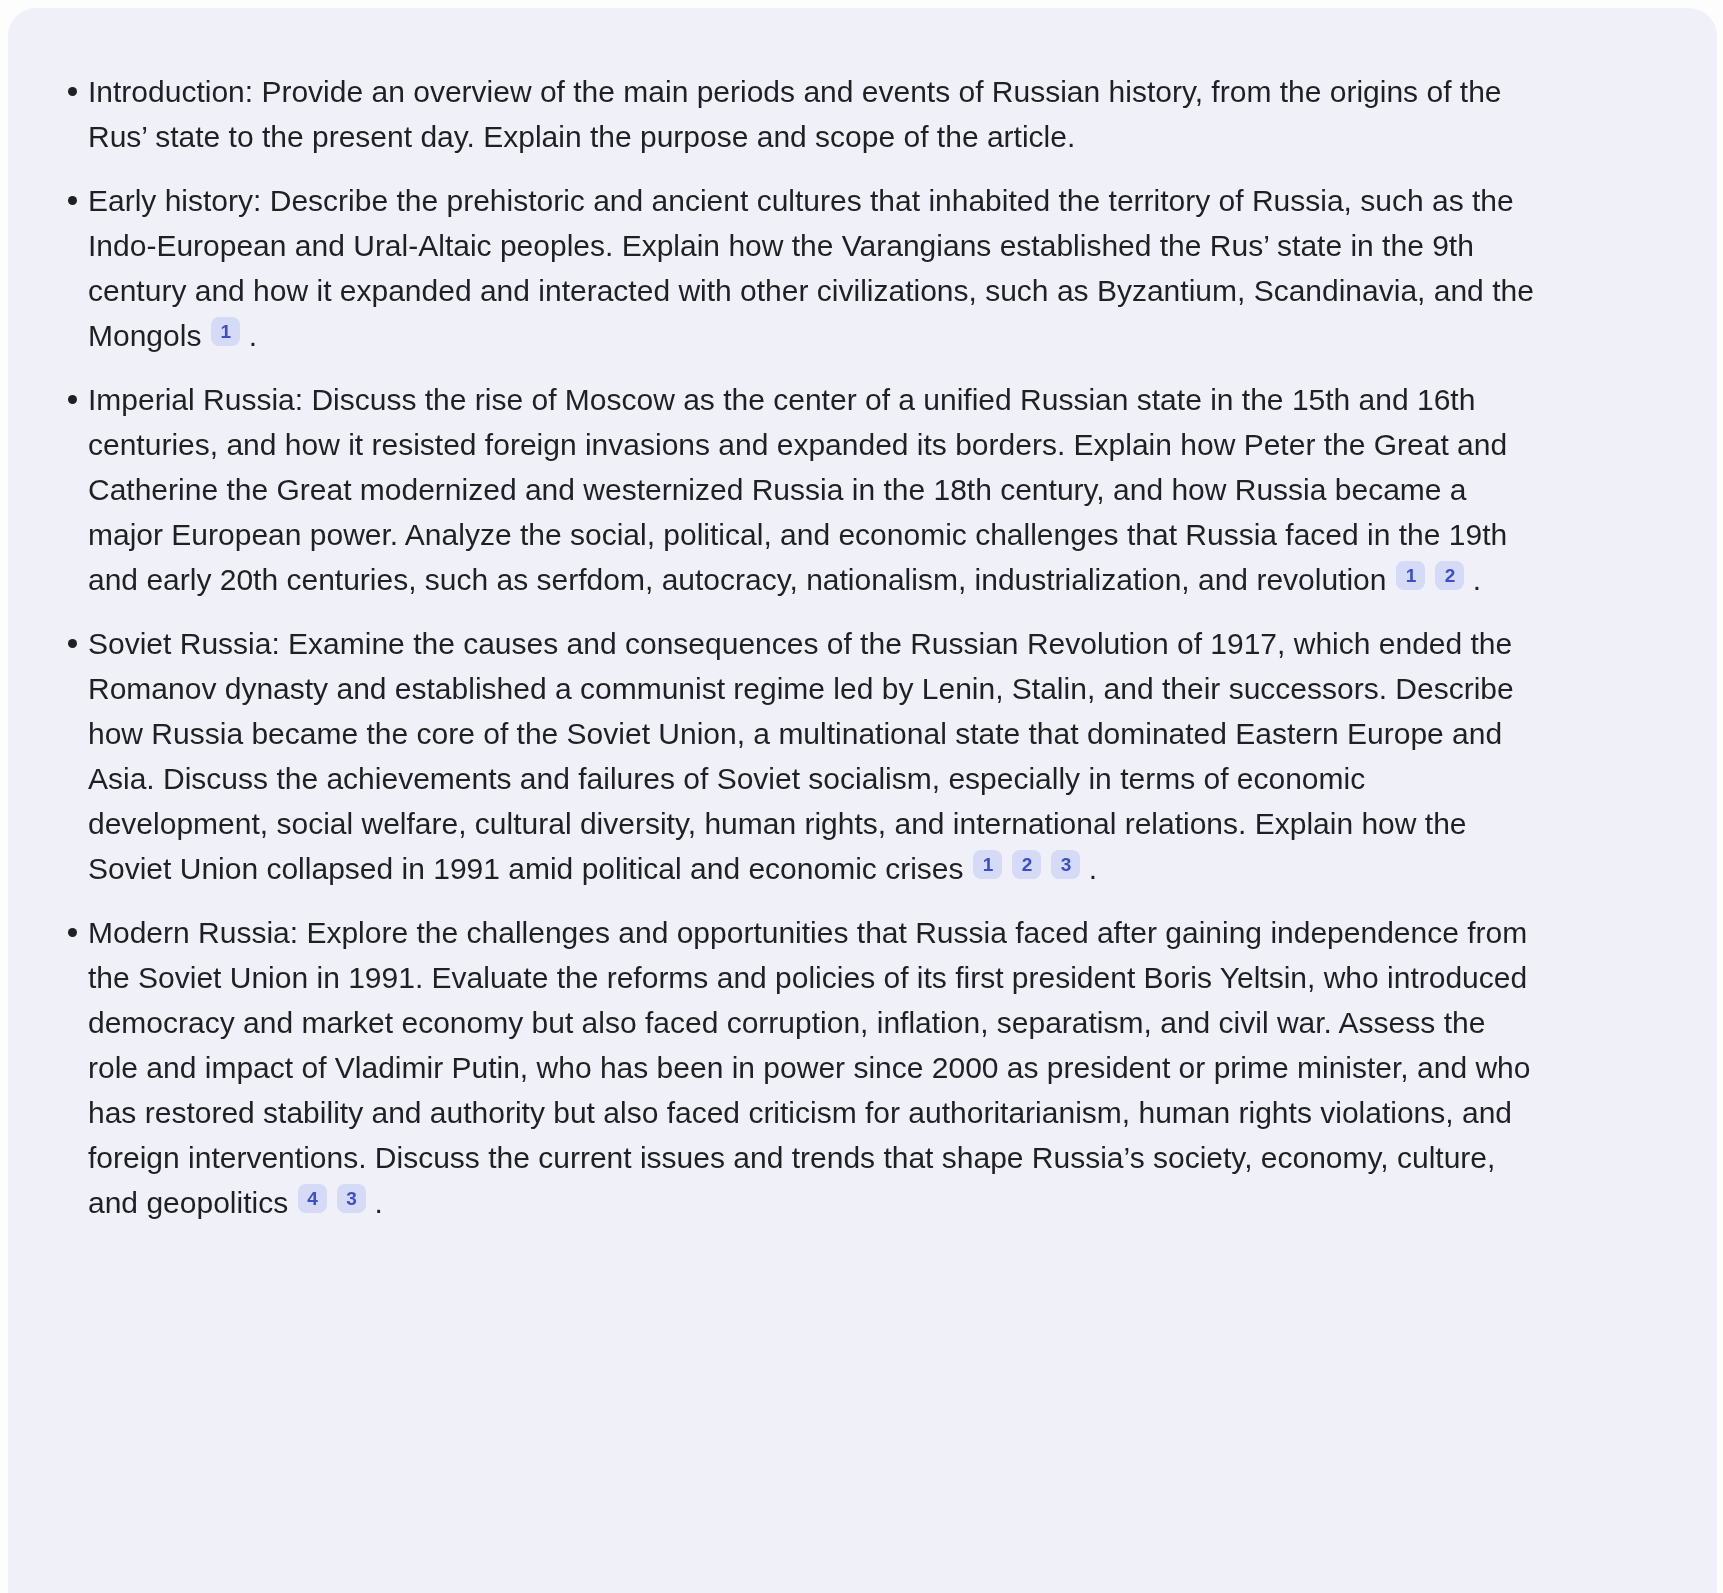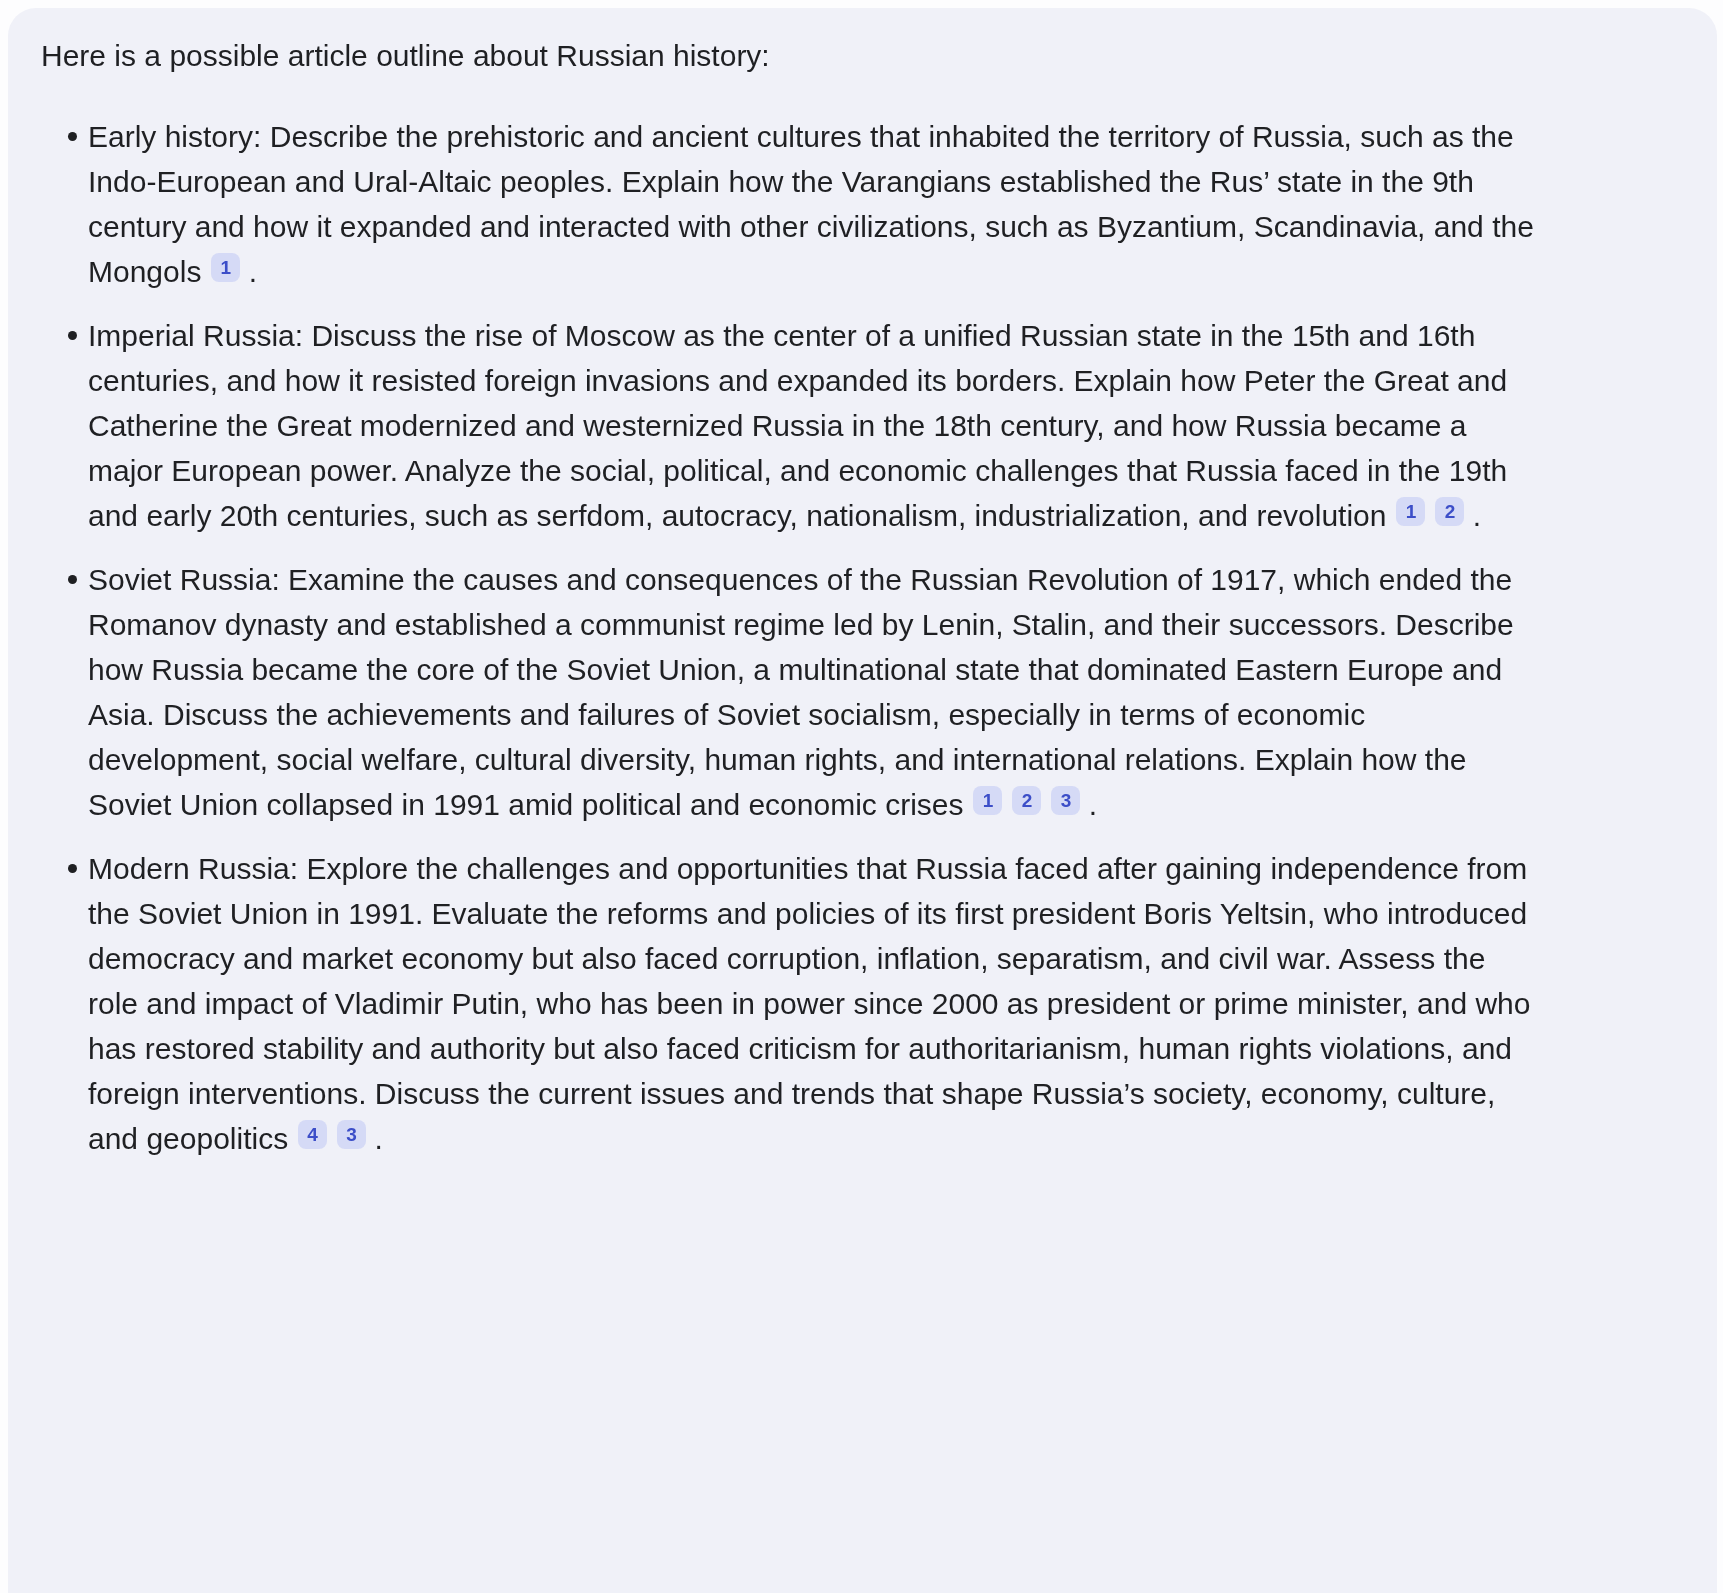--- a/index.html
+++ b/index.html
@@ -66,21 +66,21 @@
     text-align:center;
     vertical-align:8px;
     cursor:pointer;
   }
 </style>
 </head>
 <body>
 
 <div class="message-card">
   <div class="content">
-    <p class="intro">Here is a possible article outline about Russian history:</p>
     <ul class="outline">
+        <li>Introduction: Provide an overview of the main periods and events of Russian history, from the origins of the Rus’ state to the present day. Explain the purpose and scope of the article.</li>
         <li>Early history: Describe the prehistoric and ancient cultures that inhabited the territory of Russia, such as the Indo-European and Ural-Altaic peoples. Explain how the Varangians established the Rus’ state in the 9th century and how it expanded and interacted with other civilizations, such as Byzantium, Scandinavia, and the Mongols<span class="cite">1</span> .</li>
         <li>Imperial Russia: Discuss the rise of Moscow as the center of a unified Russian state in the 15th and 16th centuries, and how it resisted foreign invasions and expanded its borders. Explain how Peter the Great and Catherine the Great modernized and westernized Russia in the 18th century, and how Russia became a major European power. Analyze the social, political, and economic challenges that Russia faced in the 19th and early 20th centuries, such as serfdom, autocracy, nationalism, industrialization, and revolution<span class="cite">1</span><span class="cite">2</span> .</li>
         <li>Soviet Russia: Examine the causes and consequences of the Russian Revolution of 1917, which ended the Romanov dynasty and established a communist regime led by Lenin, Stalin, and their successors. Describe how Russia became the core of the Soviet Union, a multinational state that dominated Eastern Europe and Asia. Discuss the achievements and failures of Soviet socialism, especially in terms of economic development, social welfare, cultural diversity, human rights, and international relations. Explain how the Soviet Union collapsed in 1991 amid political and economic crises<span class="cite">1</span><span class="cite">2</span><span class="cite">3</span> .</li>
         <li>Modern Russia: Explore the challenges and opportunities that Russia faced after gaining independence from the Soviet Union in 1991. Evaluate the reforms and policies of its first president Boris Yeltsin, who introduced democracy and market economy but also faced corruption, inflation, separatism, and civil war. Assess the role and impact of Vladimir Putin, who has been in power since 2000 as president or prime minister, and who has restored stability and authority but also faced criticism for authoritarianism, human rights violations, and foreign interventions. Discuss the current issues and trends that shape Russia’s society, economy, culture, and geopolitics<span class="cite">4</span><span class="cite">3</span> .</li>
       </ul>
   </div>
 </div>
 
 </body></html>

